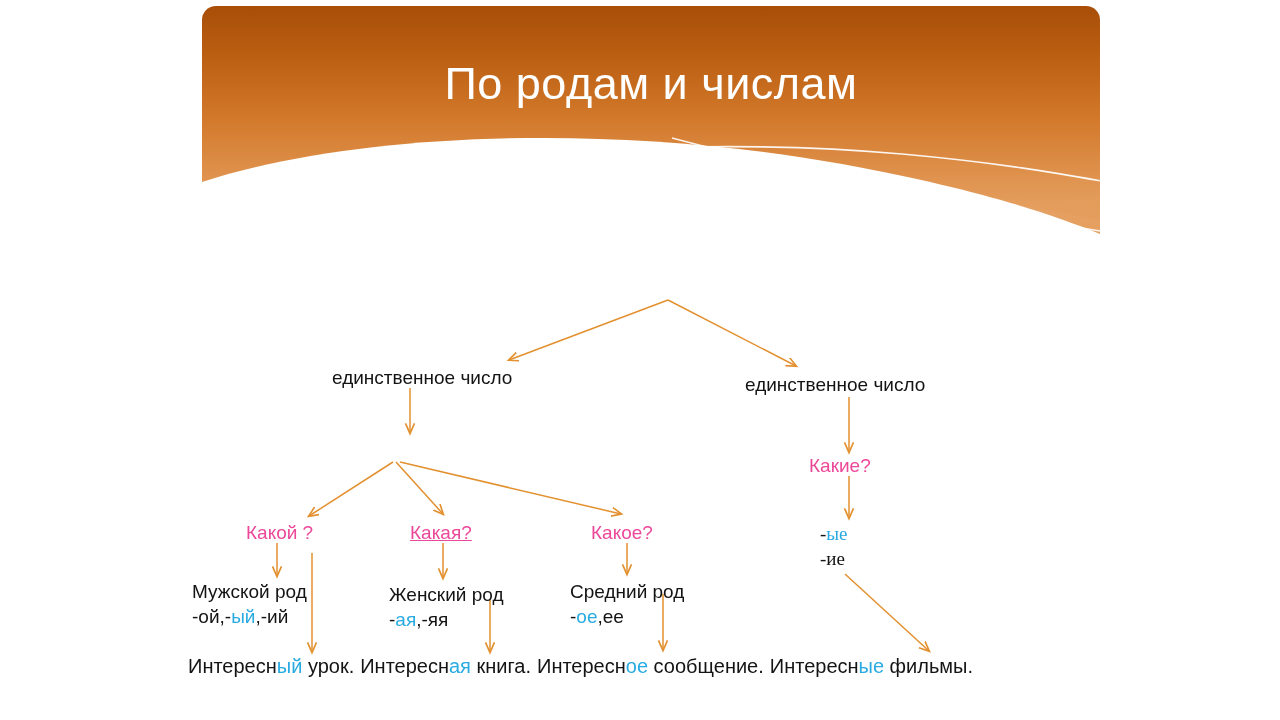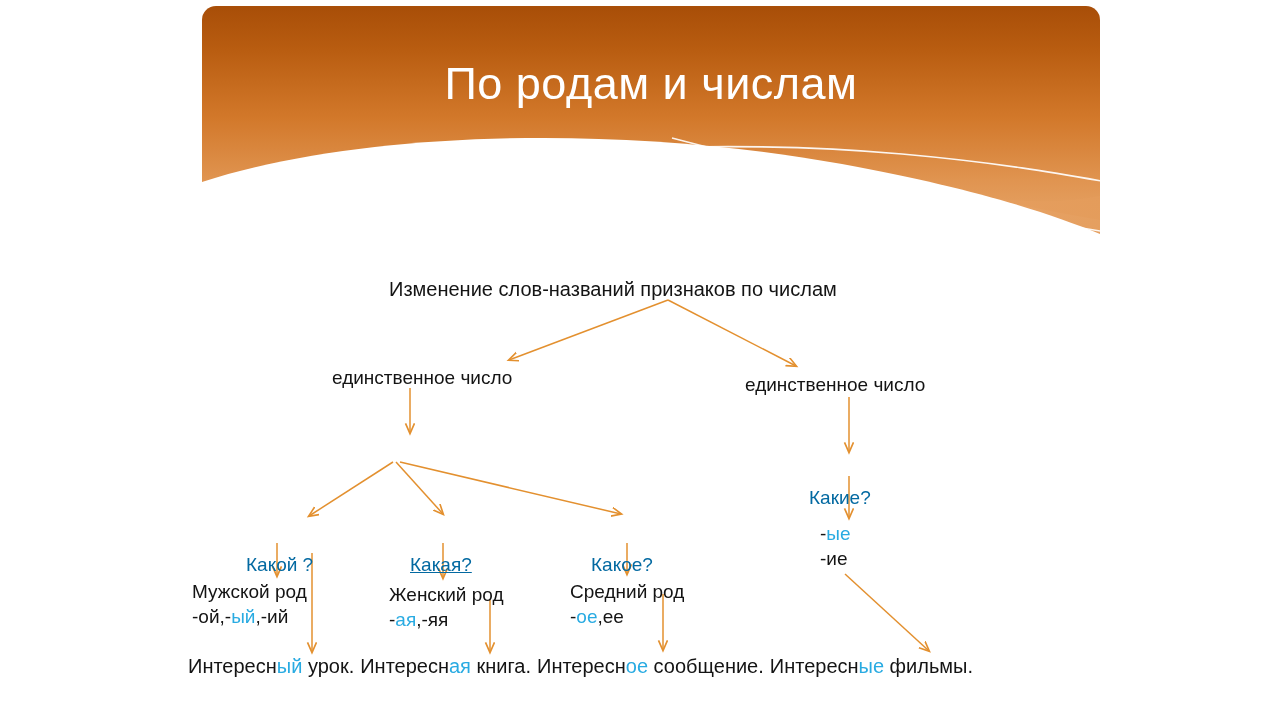--- a/index.html
+++ b/index.html
@@ -58,23 +58,22 @@
     height: 720px;
   }
   .node {
     position: absolute;
     color: #141414;
     font-size: 19px;
     line-height: 1.3;
     white-space: nowrap;
   }
   .node.q {
-    color: #0369a1;
+    color: #ec4899;
     font-size: 19px;
-    margin-top: 32px;
   }
   .accent {
     color: #29ABE2;
   }
   .plain {
     color: #141414;
   }
 
   
   #node-root       { left: 389px; top: 276px; font-size: 20px; }
@@ -83,21 +82,21 @@
   #node-by-gender  { left: 327px; top: 439px; }
   #node-q-plural   { left: 809px; top: 454px; }
 
   #node-q-masc     { left: 246px; top: 521px; text-align: right; }
   #node-q-fem      { left: 410px; top: 521px; text-decoration: underline; }
   #node-q-neut     { left: 591px; top: 521px; }
 
   #node-masc       { left: 192px; top: 580px; }
   #node-fem        { left: 389px; top: 583px; }
   #node-neut       { left: 570px; top: 580px; }
-  #node-plural-end { left: 820px; top: 522px; text-align: left; }
+  #node-plural-end { left: 820px; top: 522px; text-align: left; font-family: Liberation Serif, serif; }
 
   #node-sentence {
     left: 188px;
     top: 653px;
     font-size: 20px;
   }
   #node-sentence .sep { display: inline-block; width: 6px; }
 </style>
 </head>
 <body>
@@ -172,21 +171,20 @@
       <path d="M849,476 L849,518"></path>
 
       <path d="M312,553 L312,652"></path>
       <path d="M490,600 L490,652"></path>
       <path d="M663,594 L663,650"></path>
 
       <path d="M845,574 L929,651"></path>
     </g>
   </svg>
 
-  <div class="node" id="node-root">Изменение слов-названий признаков по числам</div>
 
   <div class="node" id="node-singular">единственное число</div>
 
   <div class="node" id="node-plural">единственное число</div>
 
 
   <div class="node q" id="node-q-plural">Какие?</div>
 
   <div class="node q" id="node-q-masc">Какой ?</div>
   <div class="node q" id="node-q-fem">Какая?</div>

